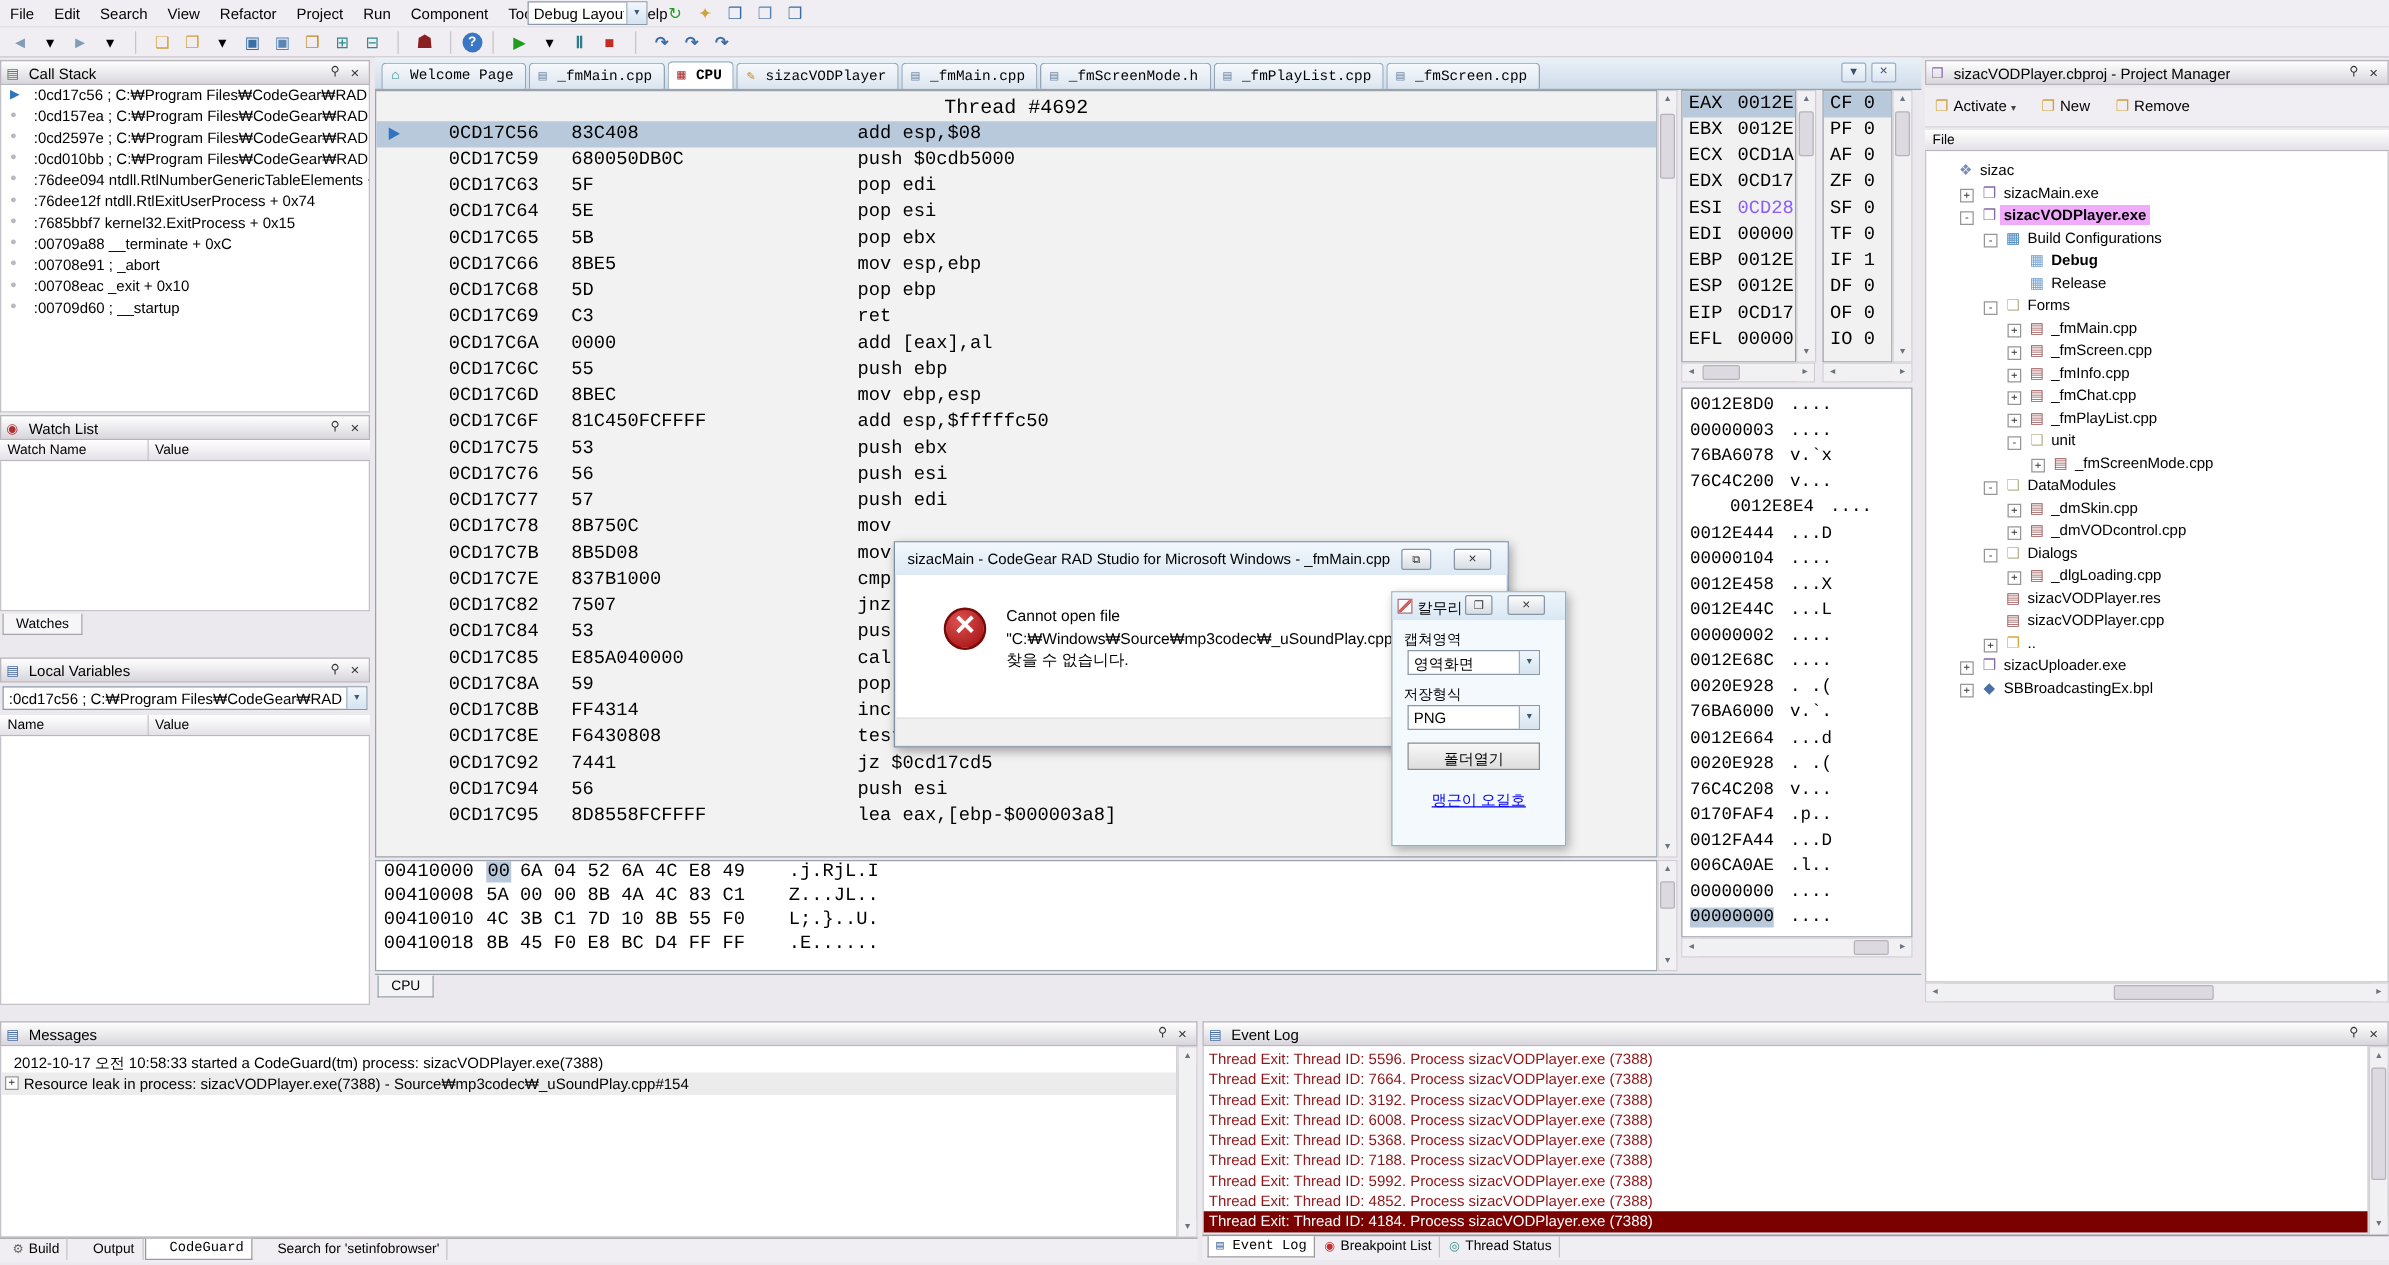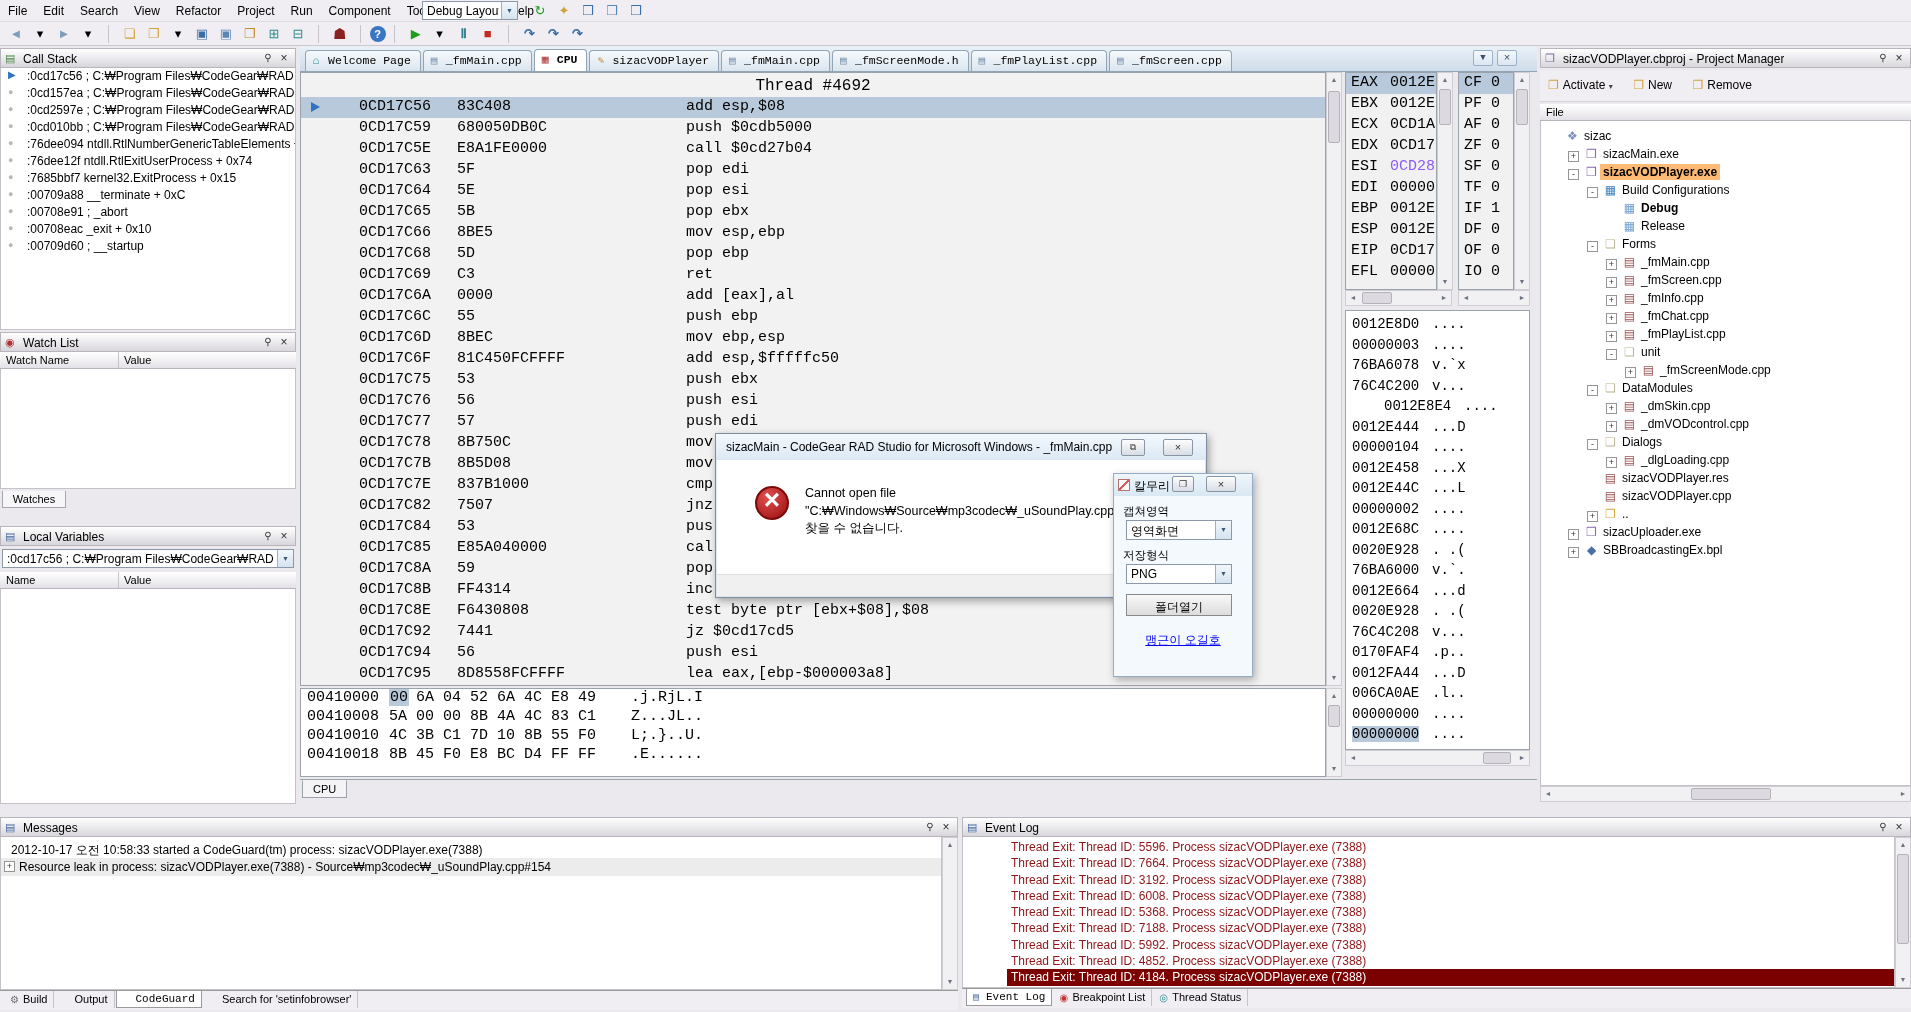--- a/index.html
+++ b/index.html
@@ -102,39 +102,39 @@
   
   #pmtoolbar { left:1540px; top:70px; width:371px; height:32px; background:#f0eef3; border-bottom:1px solid #d5d3d8; }
   .pmbtn { display:inline-block; height:24px; margin:4px 2px 0; padding:4px 6px 0; font-size:12px; }
   .pmic { color:#d0a33a; font-size:12px; margin-right:4px; }
   .trow { height:18px; font-size:12px; white-space:nowrap; position:relative; }
   .trow .exp { display:inline-block; width:11px; height:11px; border:1px solid #969696; background:#fff; font-size:9px; line-height:9px; text-align:center; margin:0 4px 0 0; vertical-align:-1px; color:#333; }
   .trow .exp:empty { visibility:hidden; }
   .trow .ticon { display:inline-block; width:17px; text-align:center; font-size:12px; }
   .trow .tlabel { padding:1px 3px; }
   .trow.bold .tlabel { font-weight:bold; }
-  .trow.sel .tlabel { background:#fdba74; }
+  .trow.sel .tlabel { background:#f0abfc; }
   .lvl0{padding-left:8px;} .lvl1{padding-left:27px;} .lvl2{padding-left:46px;} .lvl3{padding-left:65px;} .lvl4{padding-left:84px;}
   .ti-projgroup::before{content:"❖";color:#7a8fb8;}
   .ti-app::before{content:"❒";color:#8468a8;}
   .ti-buildcfg::before{content:"▦";color:#3f7fbf;}
   .ti-cfg::before{content:"▦";color:#6e9ecf;}
   .ti-vfolder::before{content:"❏";color:#bdb694;}
   .ti-folder::before{content:"❐";color:#d9a93f;}
   .ti-cpp::before{content:"▤";color:#9a5252;}
   .ti-pkg::before{content:"◆";color:#4a6fa5;}
 
   
   .msgrow { height:18px; font-size:12px; position:relative; white-space:nowrap; overflow:hidden; }
   .msgrow .exp { position:absolute; left:3px; top:3px; width:11px; height:11px; border:1px solid #969696; background:#fff; font-size:9px; line-height:9px; text-align:center; color:#333; }
   .msgrow .exp:empty { display:none; }
   .msgrow .mt { position:absolute; left:10px; top:2px; }
   .msgrow.sel { background:#ececec; }
   .msgrow.sel .mt { left:18px; }
-  .evrow { height:16.3px; font-size:12px; color:#8f1519; white-space:nowrap; overflow:hidden; padding:1px 12px 0 4px;margin-left:44px; }
+  .evrow { height:16.3px; font-size:12px; color:#8f1519; white-space:nowrap; overflow:hidden; padding:1px 12px 0 4px; }
   .evrow.sel { background:#7b0000; color:#fff; }
   .logtabs { position:absolute; height:20px; font-size:11px; }
   .ltab { display:inline-block; height:17px; padding:2px 6px 0; margin-right:1px; border-right:1px solid #c6c4ca; vertical-align:top; white-space:nowrap; }
   .ltab.active { background:#fff; border:1px solid #9a9a9a; border-top:none;font-family:Liberation Mono, monospace; }
   .ltic { display:inline-block; width:13px; font-size:10px; }
   .ltic.build::before{content:"⚙";color:#6a6a6a;}
   .ltic.evlog::before{content:"▤";color:#4a6fa5;}
   .ltic.bp::before{content:"◉";color:#c23333;}
   .ltic.ts::before{content:"◎";color:#2e8b8b;}
 
@@ -275,21 +275,20 @@
     <span style="margin-left:4px; display:inline-block;"><span class="etab"><span class="tic home"></span><span>Welcome Page</span></span><span class="etab"><span class="tic doc"></span><span>_fmMain.cpp</span></span><span class="etab active"><span class="tic cpu"></span><span>CPU</span></span><span class="etab"><span class="tic pen"></span><span>sizacVODPlayer</span></span><span class="etab"><span class="tic doc"></span><span>_fmMain.cpp</span></span><span class="etab"><span class="tic doc"></span><span>_fmScreenMode.h</span></span><span class="etab"><span class="tic doc"></span><span>_fmPlayList.cpp</span></span><span class="etab"><span class="tic doc"></span><span>_fmScreen.cpp</span></span></span>
     <span class="dockbtn" style="right:44px; top:4px;">▼</span>
     <span class="dockbtn" style="right:20px; top:4px; font-size:11px;">×</span>
   </div>
 
   <div id="disasm" class="abs mono">
     <div id="threadhdr">Thread #4692</div>
     <div class="abs" style="left:0; top:24px; width:100%;">
         <div class="drow selected" style="position:relative;"><span class="dmk"></span><span class="daddr">0CD17C56</span><span class="dbytes">83C408</span><span class="dasm">add esp,$08</span></div>
         <div class="drow" style="position:relative;"><span class="dmk"></span><span class="daddr">0CD17C59</span><span class="dbytes">680050DB0C</span><span class="dasm">push $0cdb5000</span></div>
-        <div class="drow" style="position:relative;"><span class="dmk"></span><span class="daddr">0CD17C5E</span><span class="dbytes">E8A1FE0000</span><span class="dasm">call $0cd27b04</span></div>
         <div class="drow" style="position:relative;"><span class="dmk"></span><span class="daddr">0CD17C63</span><span class="dbytes">5F</span><span class="dasm">pop edi</span></div>
         <div class="drow" style="position:relative;"><span class="dmk"></span><span class="daddr">0CD17C64</span><span class="dbytes">5E</span><span class="dasm">pop esi</span></div>
         <div class="drow" style="position:relative;"><span class="dmk"></span><span class="daddr">0CD17C65</span><span class="dbytes">5B</span><span class="dasm">pop ebx</span></div>
         <div class="drow" style="position:relative;"><span class="dmk"></span><span class="daddr">0CD17C66</span><span class="dbytes">8BE5</span><span class="dasm">mov esp,ebp</span></div>
         <div class="drow" style="position:relative;"><span class="dmk"></span><span class="daddr">0CD17C68</span><span class="dbytes">5D</span><span class="dasm">pop ebp</span></div>
         <div class="drow" style="position:relative;"><span class="dmk"></span><span class="daddr">0CD17C69</span><span class="dbytes">C3</span><span class="dasm">ret</span></div>
         <div class="drow" style="position:relative;"><span class="dmk"></span><span class="daddr">0CD17C6A</span><span class="dbytes">0000</span><span class="dasm">add [eax],al</span></div>
         <div class="drow" style="position:relative;"><span class="dmk"></span><span class="daddr">0CD17C6C</span><span class="dbytes">55</span><span class="dasm">push ebp</span></div>
         <div class="drow" style="position:relative;"><span class="dmk"></span><span class="daddr">0CD17C6D</span><span class="dbytes">8BEC</span><span class="dasm">mov ebp,esp</span></div>
         <div class="drow" style="position:relative;"><span class="dmk"></span><span class="daddr">0CD17C6F</span><span class="dbytes">81C450FCFFFF</span><span class="dasm">add esp,$fffffc50</span></div>

